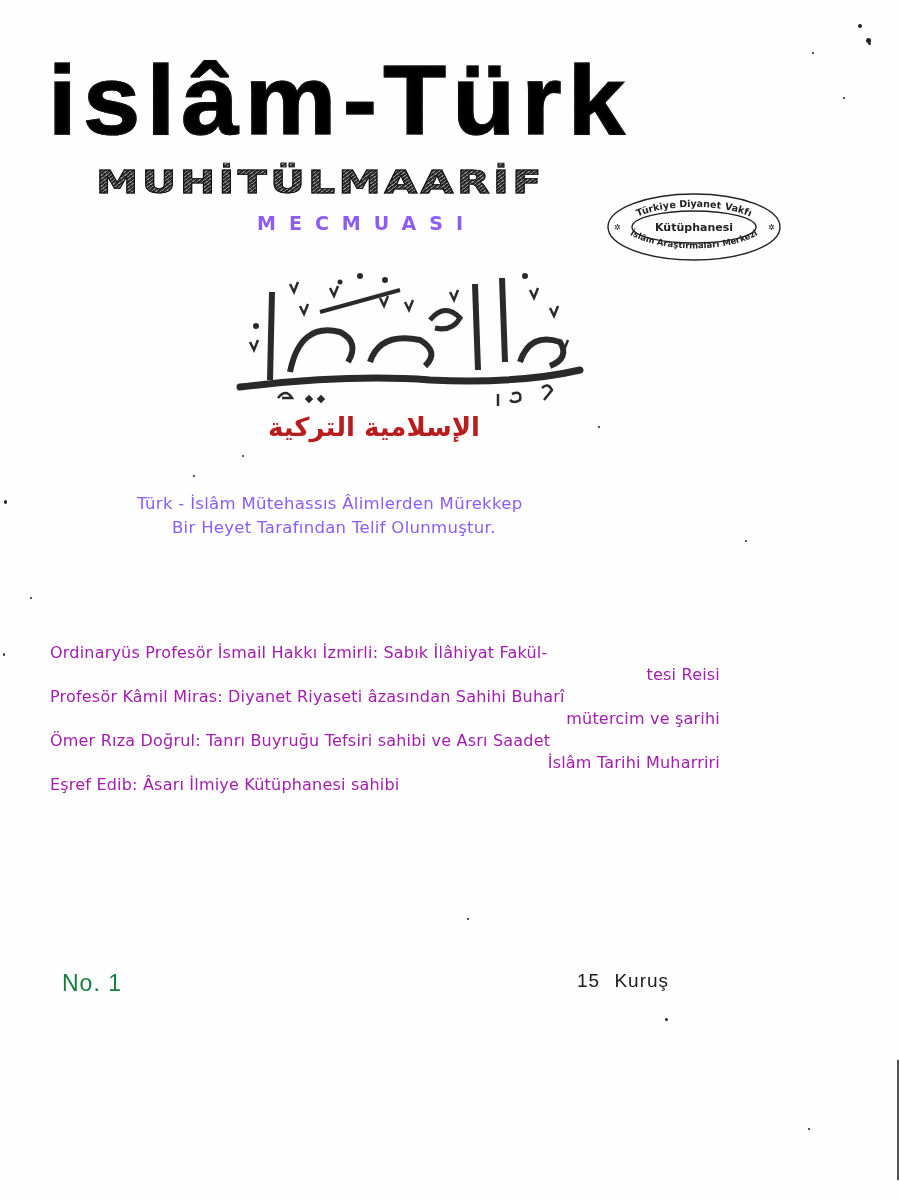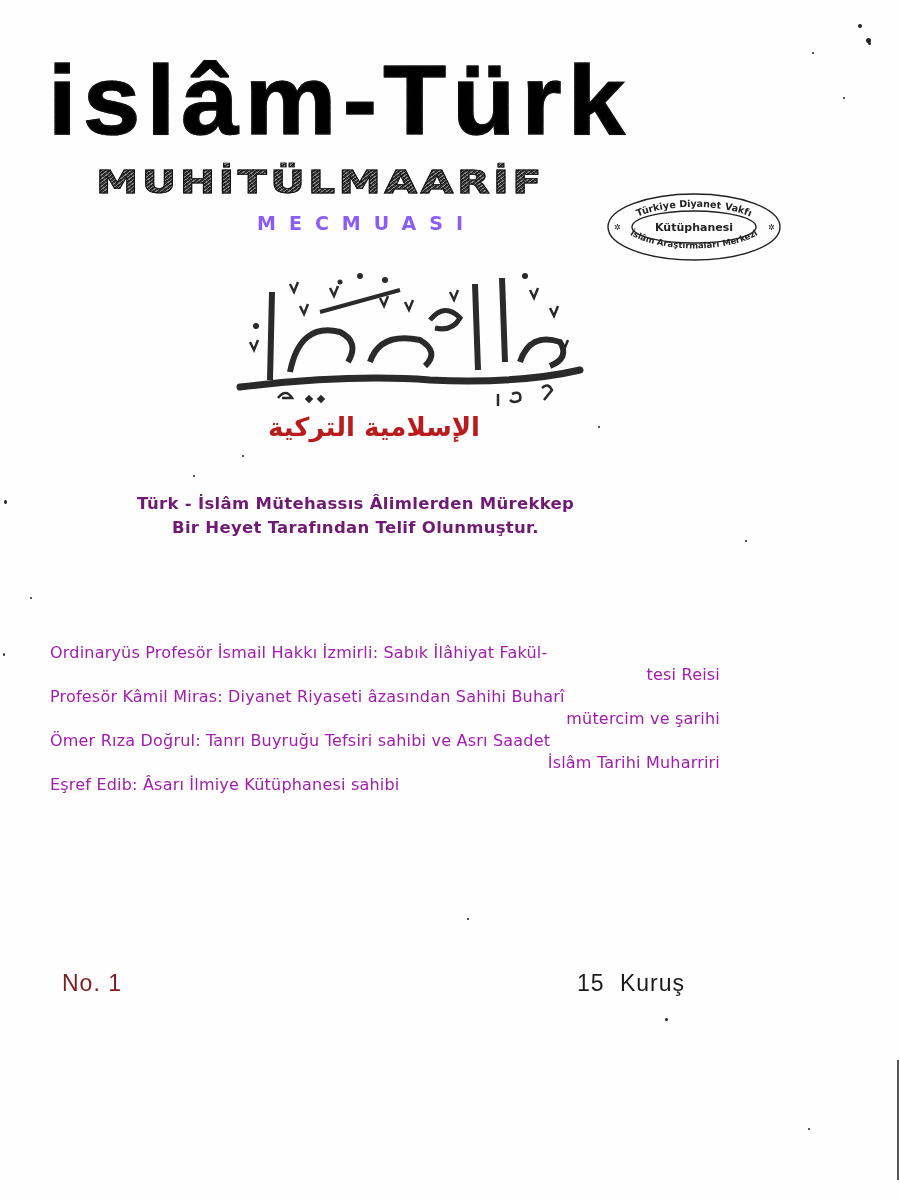--- a/index.html
+++ b/index.html
@@ -108,23 +108,23 @@
       font-weight: 700;
       color: #b91c1c;
       direction: rtl;
       white-space: nowrap;
     }
     .calli-deco { position: absolute; inset: 0; }
 
     
     .tagline {
       font-family: "DejaVu Sans", sans-serif;
-      font-weight: 700;
+      font-weight: 400;
       font-size: 16.5px;
-      color: #701a75;
+      color: #8b5cf6;
       white-space: nowrap;
       letter-spacing: 0.3px;
     }
     .tag1 { left: 137px; top: 494px; }
     .tag2 { left: 172px; top: 518px; }
 
     
     .authors {
       left: 50px;
       top: 642px;
@@ -137,28 +137,28 @@
     }
     .author-line { white-space: nowrap; }
     .author-cont { text-align: right; white-space: nowrap; }
 
     
     .issue {
       left: 62px;
       top: 970px;
       font-family: "Liberation Sans", sans-serif;
       font-size: 23px;
-      color: #7f1d1d;
+      color: #15803d;
       letter-spacing: 1px;
     }
     .price {
       left: 577px;
       top: 970px;
       font-family: "Liberation Sans", sans-serif;
-      font-size: 23px;
+      font-size: 19px;
       color: #1b1b1b;
       letter-spacing: 1px;
       word-spacing: 8px;
     }
   </style>
 </head>
 <body>
 
 <div class="page">
 

